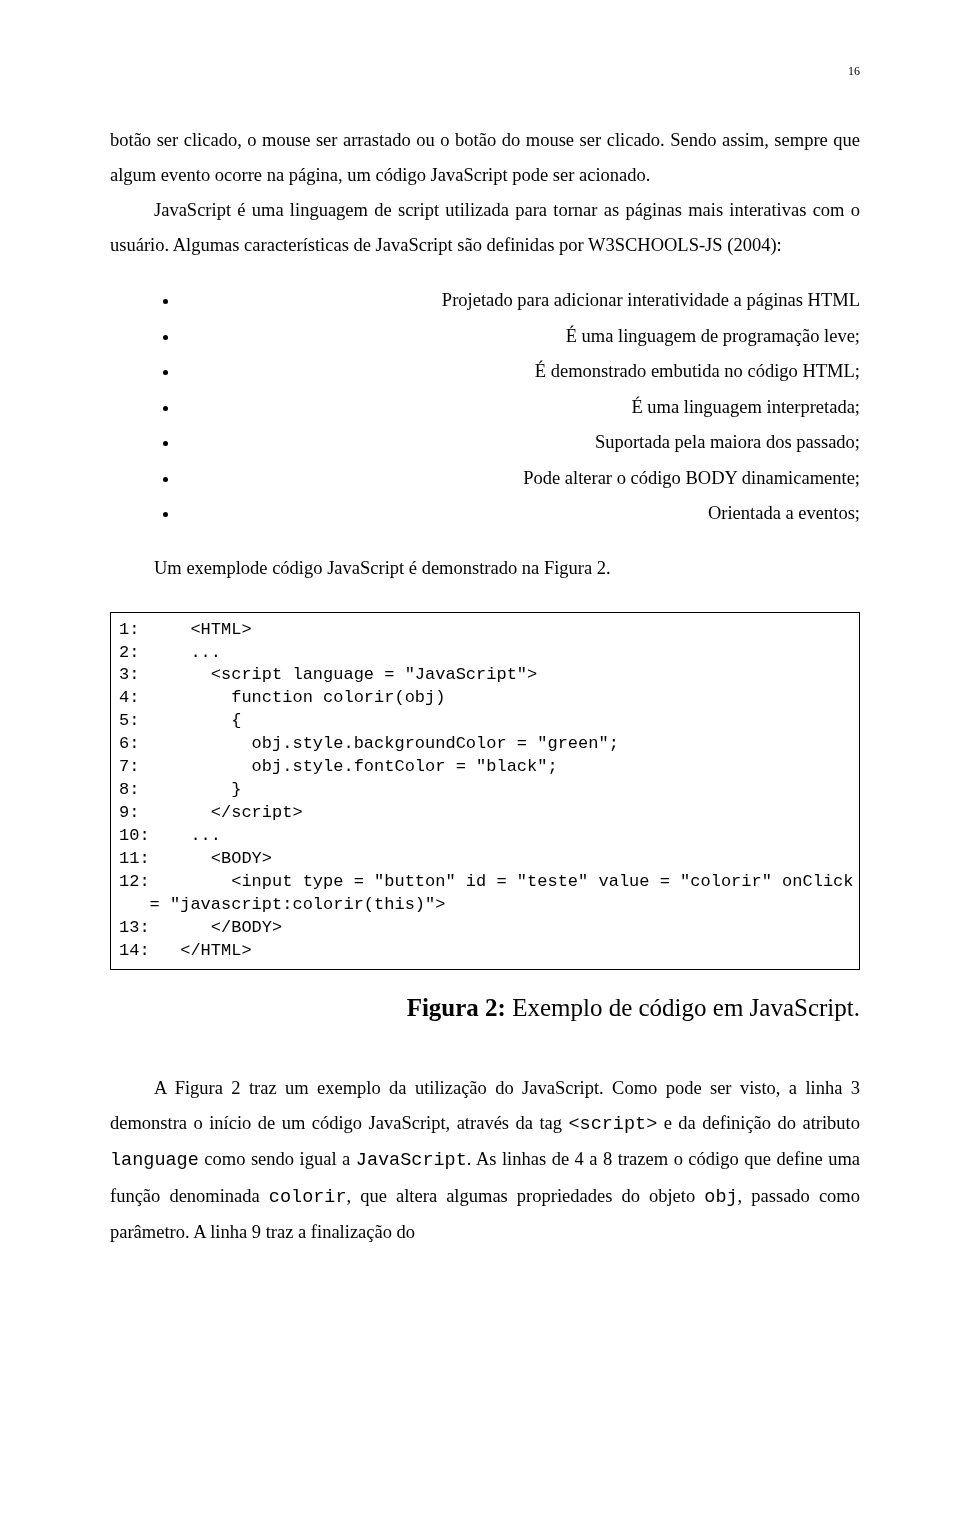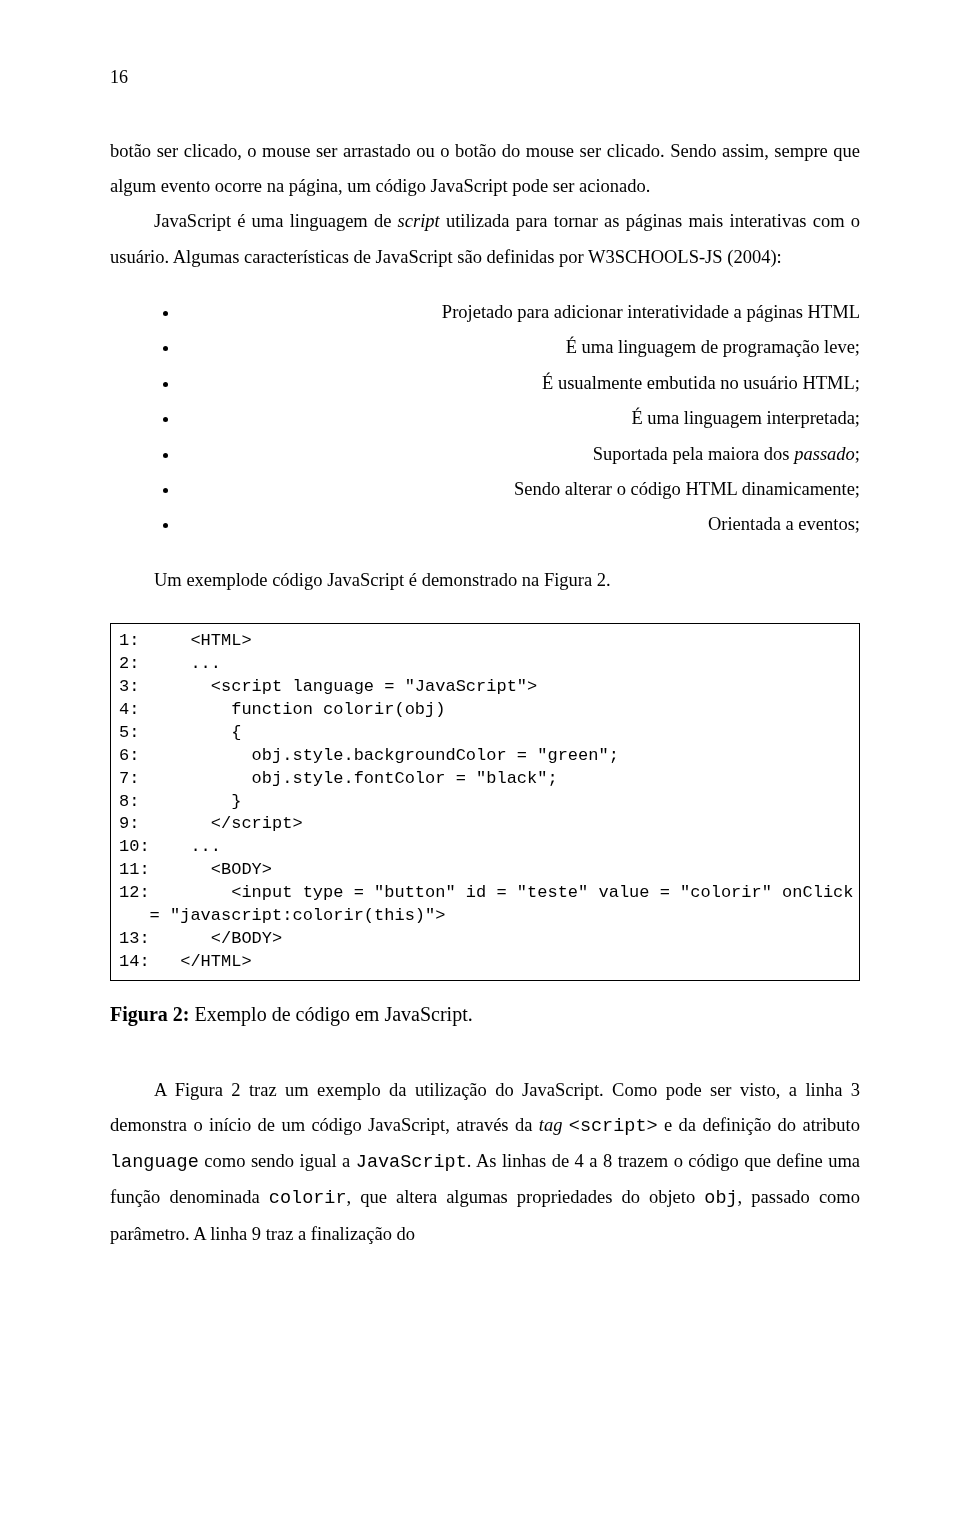--- a/index.html
+++ b/index.html
@@ -7,75 +7,76 @@
     font-size: 18.5px;
     color: #000;
     background: #fff;
     margin: 0;
     padding: 60px 100px 80px 110px;
     width: 960px;
     box-sizing: border-box;
     line-height: 1.9;
   }
   .page-number {
-    font-size: 18px;
+    text-align: right;
+    font-size: 12px;
     margin-bottom: 40px;
   }
   p.body {
     text-align: justify;
     margin: 0 0 0 0;
     text-indent: 44px;
   }
   p.body.first { margin-top: 0; }
   ul.bullets {
     list-style: disc;
     margin: 22px 0 22px 70px;
     padding: 0;
     text-align: right;
   }
   ul.bullets li {
     margin: 4px 0;
     line-height: 1.7;
   }
-  .italic { font-style: italic; }
+  .italic { }
   .code-inline { font-family: "Courier New", Courier, monospace; }
   .code-box {
     border: 1px solid #000;
     font-family: "Courier New", Courier, monospace;
     white-space: pre;
     font-size: 17px;
     line-height: 1.35;
     padding: 6px 8px;
     margin: 25px 0 14px 0;
     overflow: hidden;
   }
   .figure-caption {
-    text-align: left;
-    font-size: 20px;
+    text-align: right;
+    font-size: 25px;
     margin: 6px 0 40px 0;
   }
   .figure-caption b { font-weight: bold; }
   .after-list { margin-top: 6px; margin-bottom: 20px; }
 </style>
 </head>
 <body>
 
 <div class="page-number">16</div>
 
 <p class="body first" style="text-indent:0;">botão ser clicado, o mouse ser arrastado ou o botão do mouse ser clicado. Sendo assim, sempre que algum evento ocorre na página, um código JavaScript pode ser acionado.</p>
 
 <p class="body">JavaScript é uma linguagem de <span class="italic">script</span> utilizada para tornar as páginas mais interativas com o usuário. Algumas características de JavaScript são definidas por W3SCHOOLS-JS (2004):</p>
 
 <ul class="bullets">
   <li>Projetado para adicionar interatividade a páginas HTML</li>
   <li>É uma linguagem de programação leve;</li>
-  <li>É usualmente embutida no usuário HTML;</li>
+  <li>É demonstrado embutida no código HTML;</li>
   <li>É uma linguagem interpretada;</li>
   <li>Suportada pela maiora dos <span class="italic">passado</span>;</li>
-  <li>Sendo alterar o código HTML dinamicamente;</li>
+  <li>Pode alterar o código BODY dinamicamente;</li>
   <li>Orientada a eventos;</li>
 </ul>
 
 <p class="body after-list">Um exemplode código JavaScript é demonstrado na Figura 2.</p>
 
 <div class="code-box">1:     &lt;HTML&gt;
 2:     ...
 3:       &lt;script language = "JavaScript"&gt;
 4:         function colorir(obj)
 5:         {

